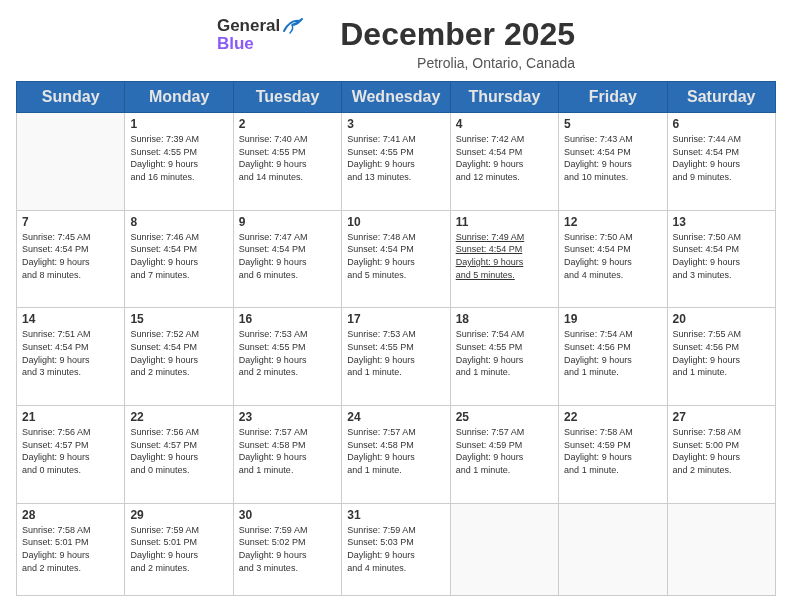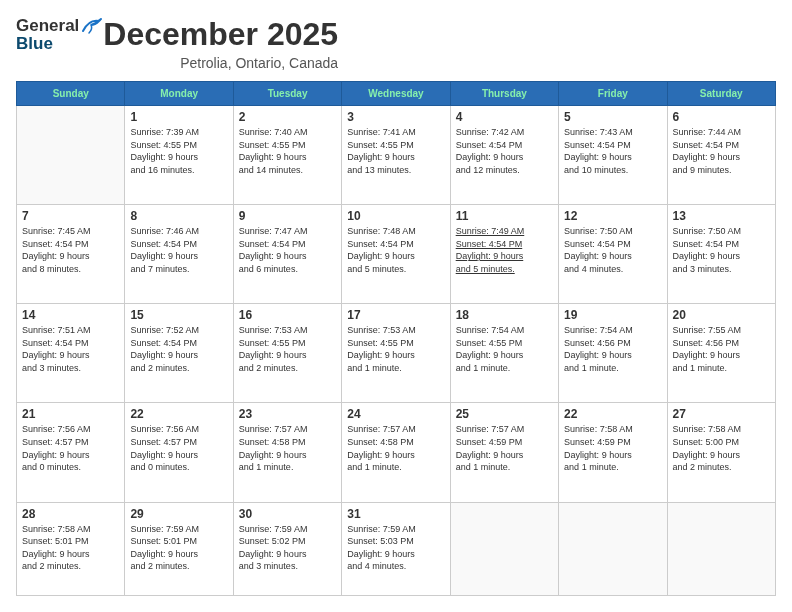--- a/index.html
+++ b/index.html
@@ -12,23 +12,24 @@
     }
     .page {
       width: 792px;
       height: 612px;
       padding: 16px;
       display: flex;
       flex-direction: column;
     }
     .header {
       display: flex;
-      justify-content: flex-start;
+      justify-content: center;
       align-items: flex-start;
       margin-bottom: 10px;
+      gap: 36px;
     }
     .logo {
       display: flex;
       align-items: center;
     }
     .title-block {
       text-align: right;
     }
     .month-title {
       font-size: 32px;
@@ -42,24 +43,24 @@
     }
     .calendar {
       flex: 1;
       border: 1px solid #ccc;
       border-collapse: collapse;
       width: 100%;
       table-layout: fixed;
     }
     .calendar th {
       background-color: #2a6db5;
-      color: #86efac;
+      color: #e5e5e5;
       text-align: center;
       padding: 6px 4px;
-      font-size: 10px;
+      font-size: 16px;
       font-weight: bold;
       border: 1px solid #1e5a99;
     }
     .calendar td {
       border: 1px solid #ccc;
       vertical-align: top;
       padding: 4px 5px;
       font-size: 9.5px;
       color: #333;
       height: 80px;
@@ -90,21 +91,21 @@
   <div class="header">
     <div class="logo">
       <div style="display:flex;flex-direction:column;align-items:flex-start;">
         <div style="display:flex;align-items:center;">
           <span style="font-size:17px;font-weight:bold;color:#333;">General</span>
           <svg width="22" height="18" viewBox="0 0 22 18" style="margin-left:2px;">
             <path d="M2,14 Q8,2 18,4 Q14,8 10,8 Q16,6 20,2" stroke="#1a73c7" stroke-width="2" fill="none" stroke-linecap="round"></path>
             <path d="M10,8 Q12,12 8,16" stroke="#1a73c7" stroke-width="1.5" fill="none" stroke-linecap="round"></path>
           </svg>
         </div>
-        <span style="font-size:17px;font-weight:bold;color:#0c4a6e;margin-top:-2px;">Blue</span>
+        <span style="font-size:17px;font-weight:bold;color:#8b5cf6;margin-top:-2px;">Blue</span>
       </div>
     </div>
     <div class="title-block">
       <div class="month-title">December 2025</div>
       <div class="location">Petrolia, Ontario, Canada</div>
     </div>
   </div>
 
   <table class="calendar">
     <thead>

